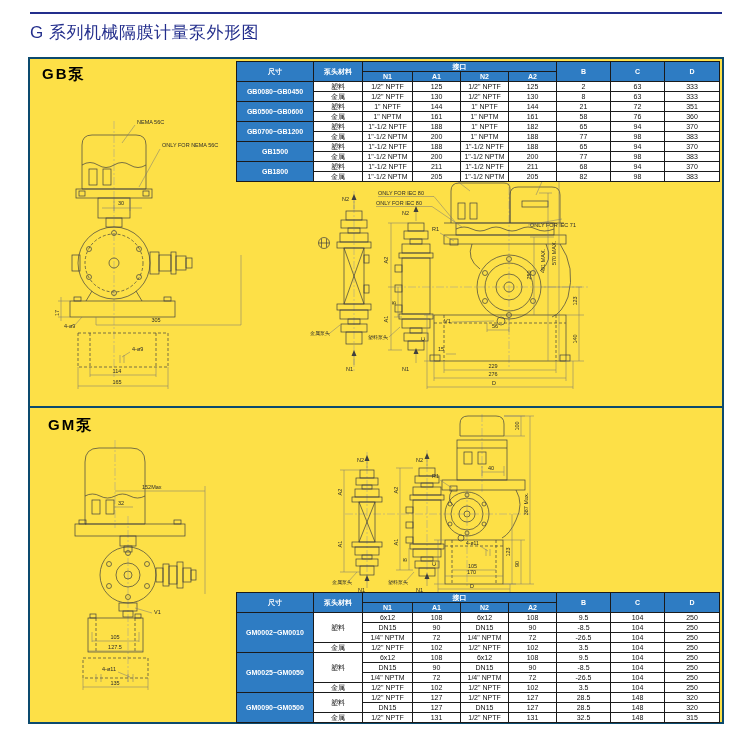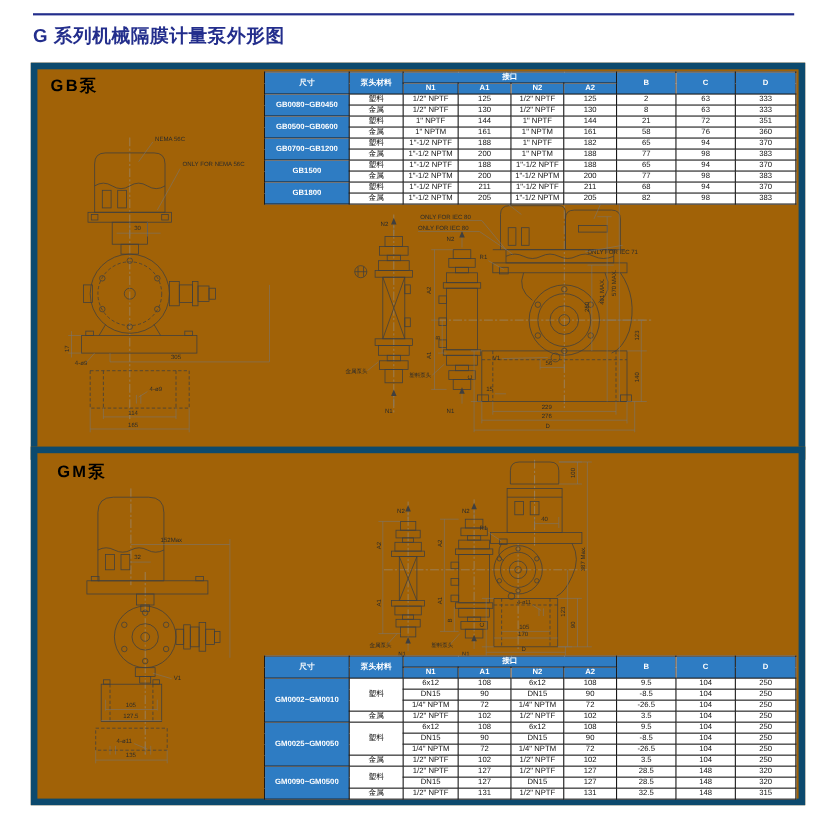--- a/index.html
+++ b/index.html
@@ -1,20 +1,20 @@
 <!DOCTYPE html>
 <html><head>
 <meta charset="utf-8">
 <style>
   html,body{margin:0;padding:0}
   body{width:750px;height:754px;background:#ffffff;position:relative;
        font-family:"Liberation Sans",sans-serif;overflow:hidden}
   .rule{position:absolute;left:30px;top:12px;width:692px;height:2px;background:#232e8c}
-  .title{position:absolute;left:30px;top:21px;font-size:17px;font-weight:bold;color:#232e8c;letter-spacing:.5px}
-  .panel{position:absolute;left:28px;width:692px;border:6px solid #0c4a6e;background:#a16207}
+  .title{position:absolute;left:30px;top:21px;font-size:17px;font-weight:normal;color:#232e8c;letter-spacing:.5px}
+  .panel{position:absolute;left:28px;width:692px;border:2px solid #0c4a6e;background:#fde047}
   #gb-panel{top:57px;height:349px}
   #gm-panel{top:406px;height:314px}
   .panel-title{position:absolute;font-size:15px;font-weight:bold;color:#000;letter-spacing:2px}
   #gb-panel .panel-title{left:12px;top:6px}
   #gm-panel .panel-title{left:18px;top:8px}
   table.spec{position:absolute;border-collapse:collapse;table-layout:fixed;width:483px;
              font-size:7px;color:#111;background:#fff;z-index:5}
   #gb-table{left:206px;top:2px}
   #gm-table{left:206px;top:184px}
   .spec th,.spec td{border:1px solid #1a1a1a;text-align:center;vertical-align:middle;

